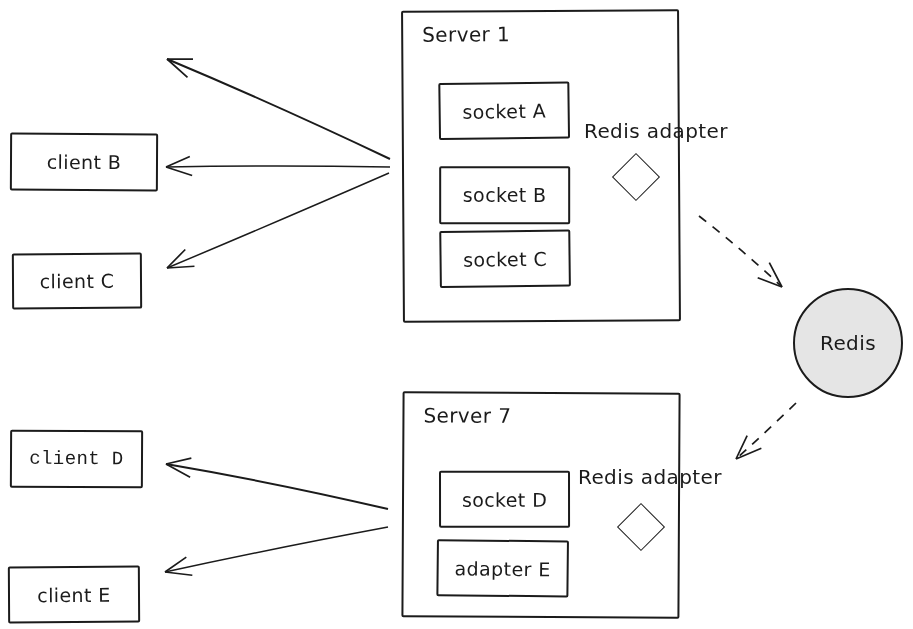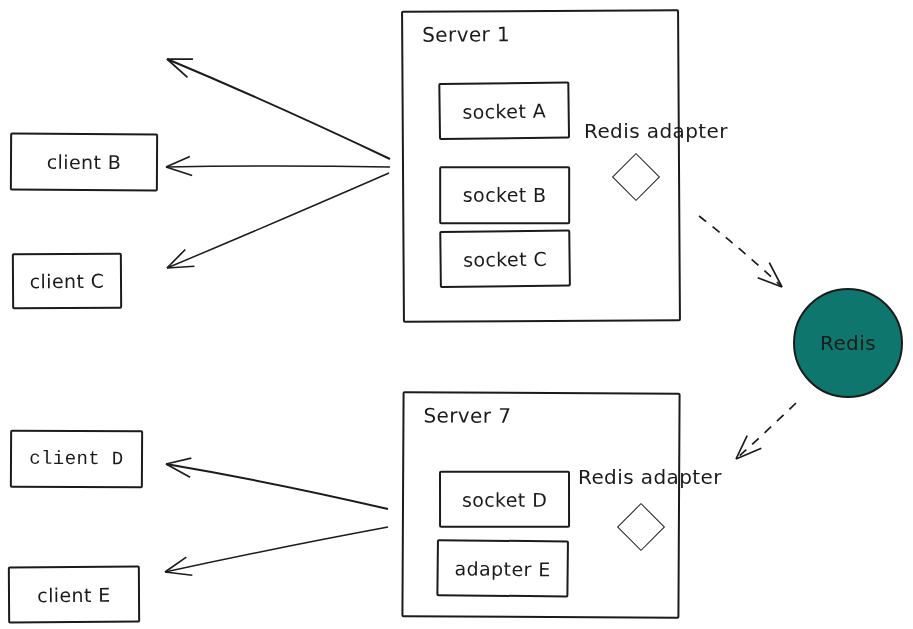--- a/index.html
+++ b/index.html
@@ -68,21 +68,21 @@
     border: 1.6px solid var(--ink);
     background: #ffffff;
     transform: rotate(45deg);
   }
   .redis-circle {
     position: absolute;
     width: 110px;
     height: 110px;
     border: 2px solid var(--ink);
     border-radius: 50%;
-    background: #0f766e;
+    background: #e5e5e5;
     display: flex;
     align-items: center;
     justify-content: center;
     font-size: 20px;
     letter-spacing: 0.4px;
   }
   .arrow-layer {
     position: absolute;
     left: 0;
     top: 0;
@@ -118,21 +118,21 @@
       <span>socket D</span>
     </div>
     <div class="socket" style="left:33px; top:146px; width:132px; height:57px; transform:rotate(0.3deg);">
       <span>adapter E</span>
     </div>
   </div>
 
   <div class="box r-pos" style="left:10px; top:133px; width:148px; height:58px;">
     <span>client B</span>
   </div>
-  <div class="box r-neg" style="left:12px; top:253px; width:110px; height:56px;">
+  <div class="box r-neg" style="left:12px; top:253px; width:130px; height:56px;">
     <span>client C</span>
   </div>
   <div class="box r-pos" style="left:10px; top:430px; width:133px; height:58px;font-family:Liberation Mono, monospace;">
     <span>client D</span>
   </div>
   <div class="box r-neg" style="left:8px; top:545px; width:132px; height:57px;margin-top:21px;">
     <span>client E</span>
   </div>
 
   <div class="adapter-label" style="left:584px; top:119px;">Redis adapter</div>

